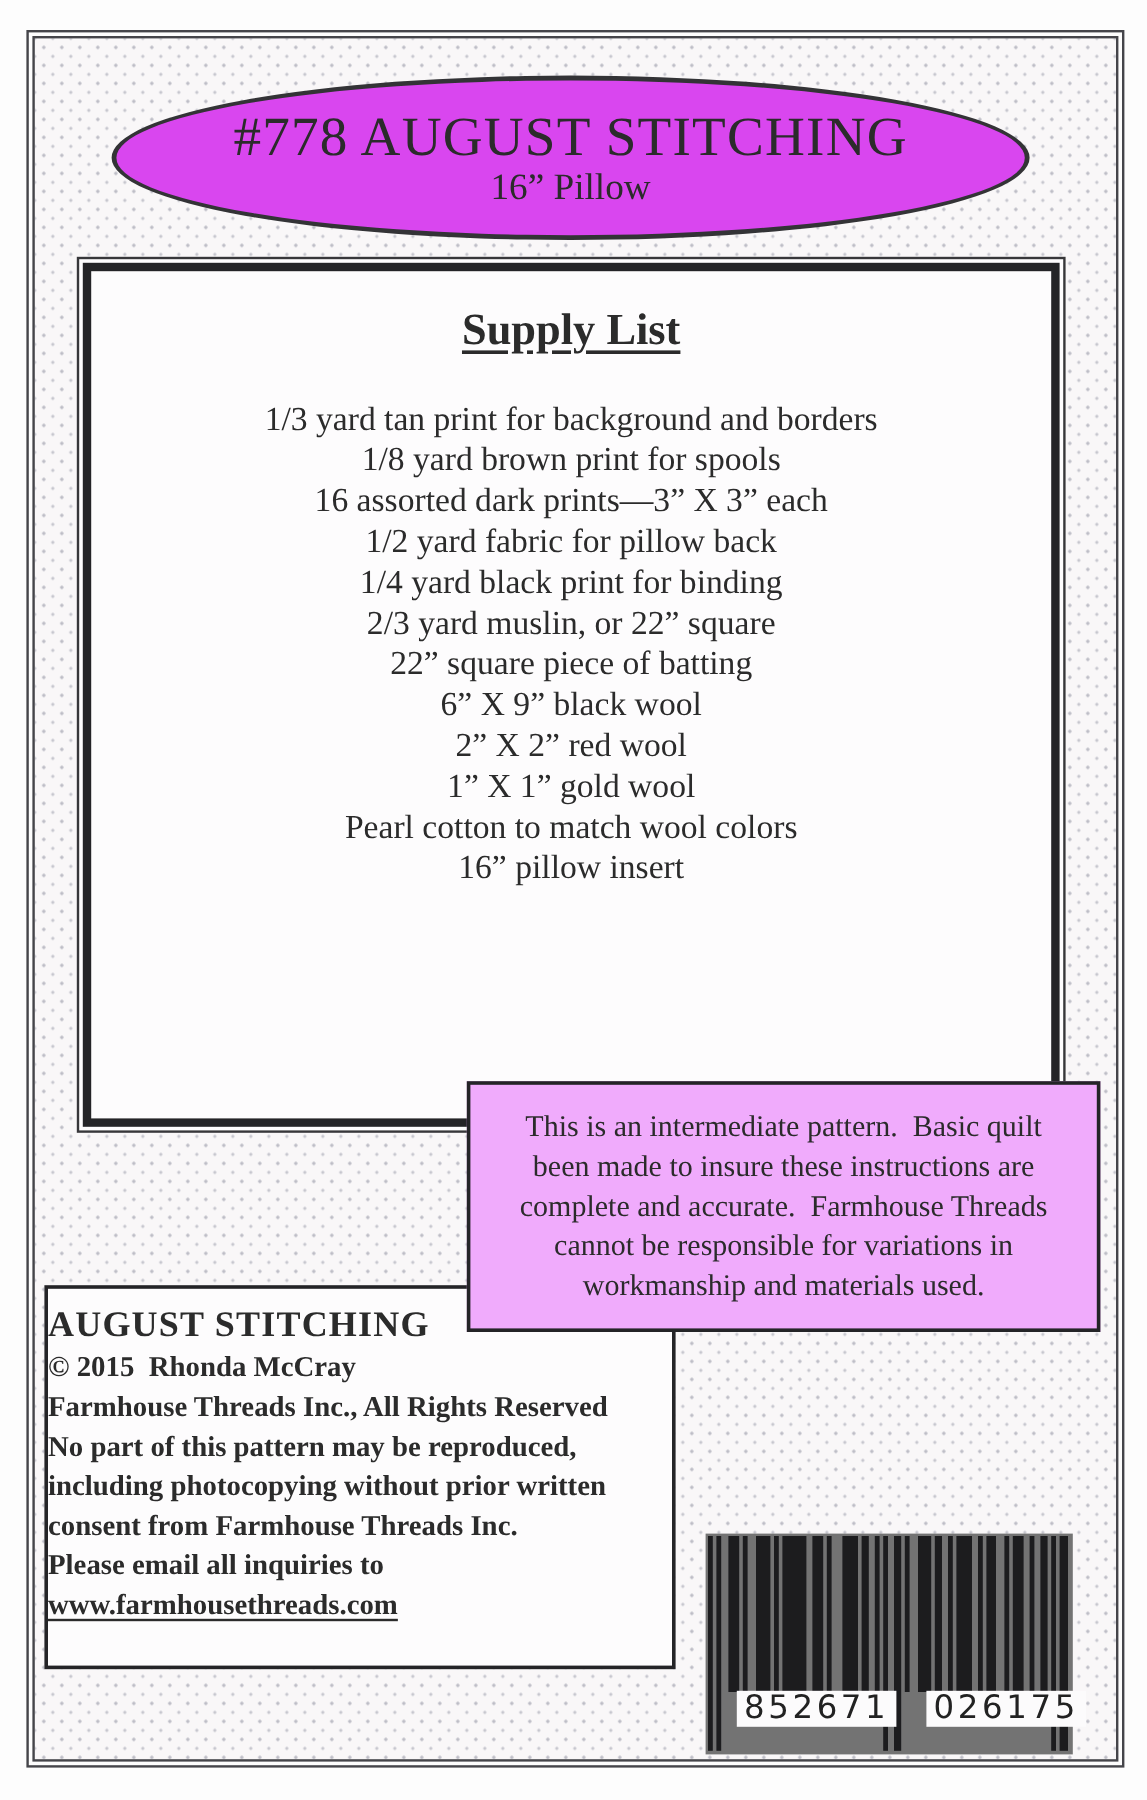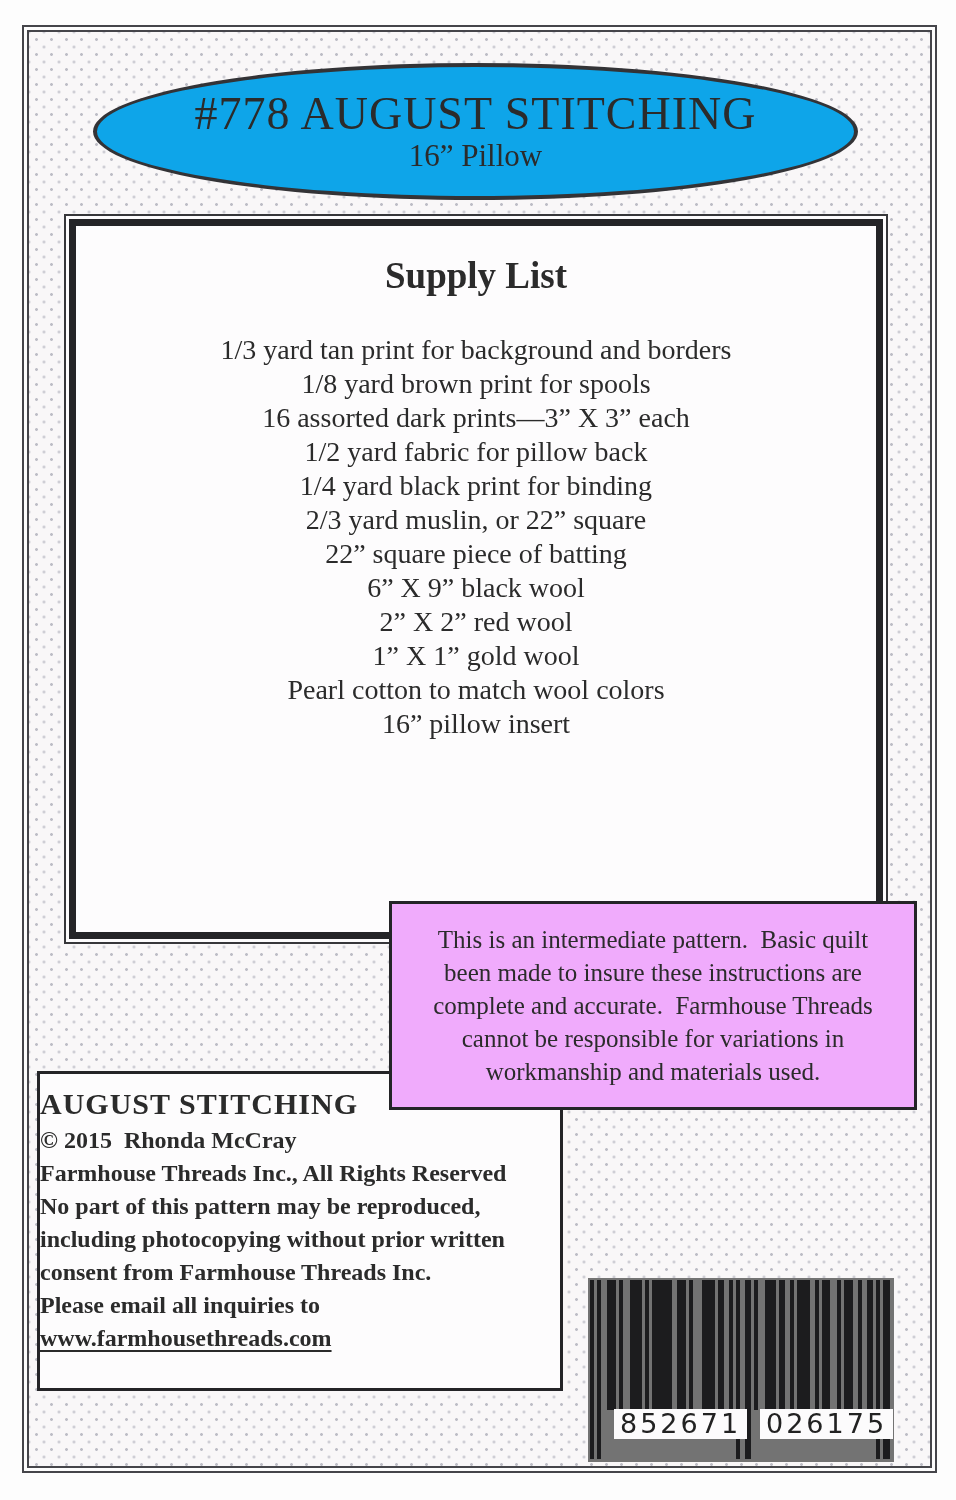--- a/index.html
+++ b/index.html
@@ -26,21 +26,21 @@
       radial-gradient(circle,#bdbdc6 1.1px,rgba(0,0,0,0) 1.7px),
       radial-gradient(circle,#c6c6ce 1.0px,rgba(0,0,0,0) 1.6px);
     background-size:15px 15px,15px 15px;
     background-position:0 0,7.5px 7.5px;
   }
 
   
   .oval{
     position:absolute;left:93px;top:63px;width:765px;height:137px;
     border:4px solid #333336;border-radius:50%;
-    background:#0ea5e9;
+    background:#d946ef;
     display:flex;flex-direction:column;align-items:center;justify-content:center;
     box-sizing:border-box;
     z-index:3;
   }
   .oval-title{font-size:46px;font-weight:400;letter-spacing:1px;line-height:48px;white-space:pre;}
   .oval-subtitle{font-size:31px;line-height:36px;white-space:pre;}
 
   
   .supply-box{
     position:absolute;left:64px;top:214px;width:824px;height:730px;
@@ -52,20 +52,21 @@
   }
   .supply-inner{
     box-sizing:border-box;height:100%;
     border:7px solid #242427;
     text-align:center;
   }
   .supply-title{
     display:inline-block;
     margin-top:28px;
     font-size:37px;font-weight:bold;
+    text-decoration:underline;
     text-underline-offset:5px;
     text-decoration-thickness:3px;
     white-space:pre;
     text-align:center;
   }
   .supply-items{margin-top:36px;}
   .supply-item{font-size:28px;line-height:34px;white-space:pre;}
 
   
   .disclaimer-box{
@@ -108,21 +109,21 @@
   .bc-num{
     position:absolute;top:131px;
     font-family:"DejaVu Sans","Liberation Sans",sans-serif;
     font-size:27px;line-height:30px;
     background:#fcfbfc;
     padding:0 6px;
     letter-spacing:3px;
     color:#222;
   }
   .bc-num-left{left:26px;}
-  .bc-num-right{left:172px;}
+  .bc-num-right{left:184px;}
 </style>
 </head>
 <body>
 
 <div class="page">
 
   <div class="frame-outer">
     <div class="frame-inner"></div>
   </div>
 

